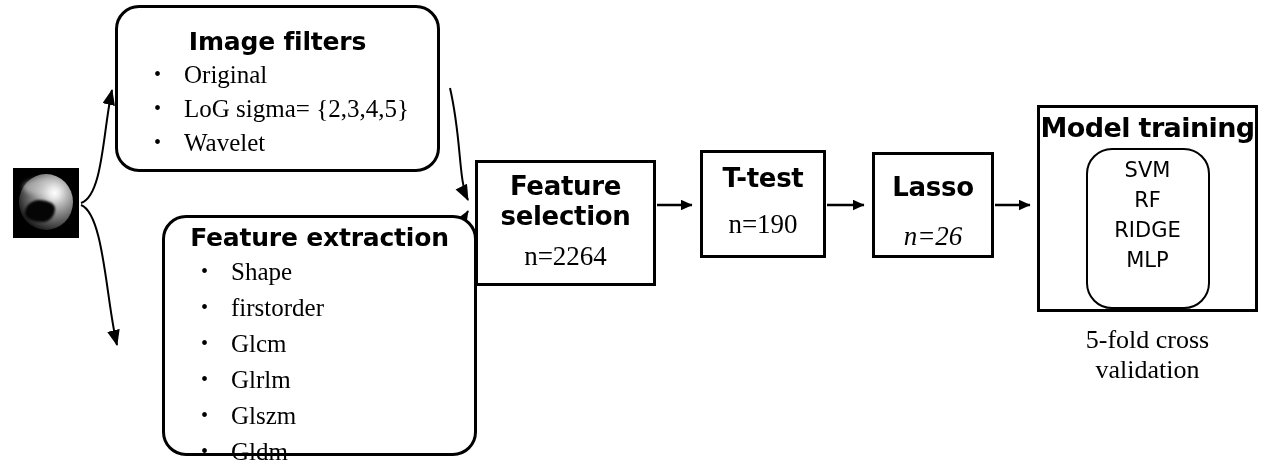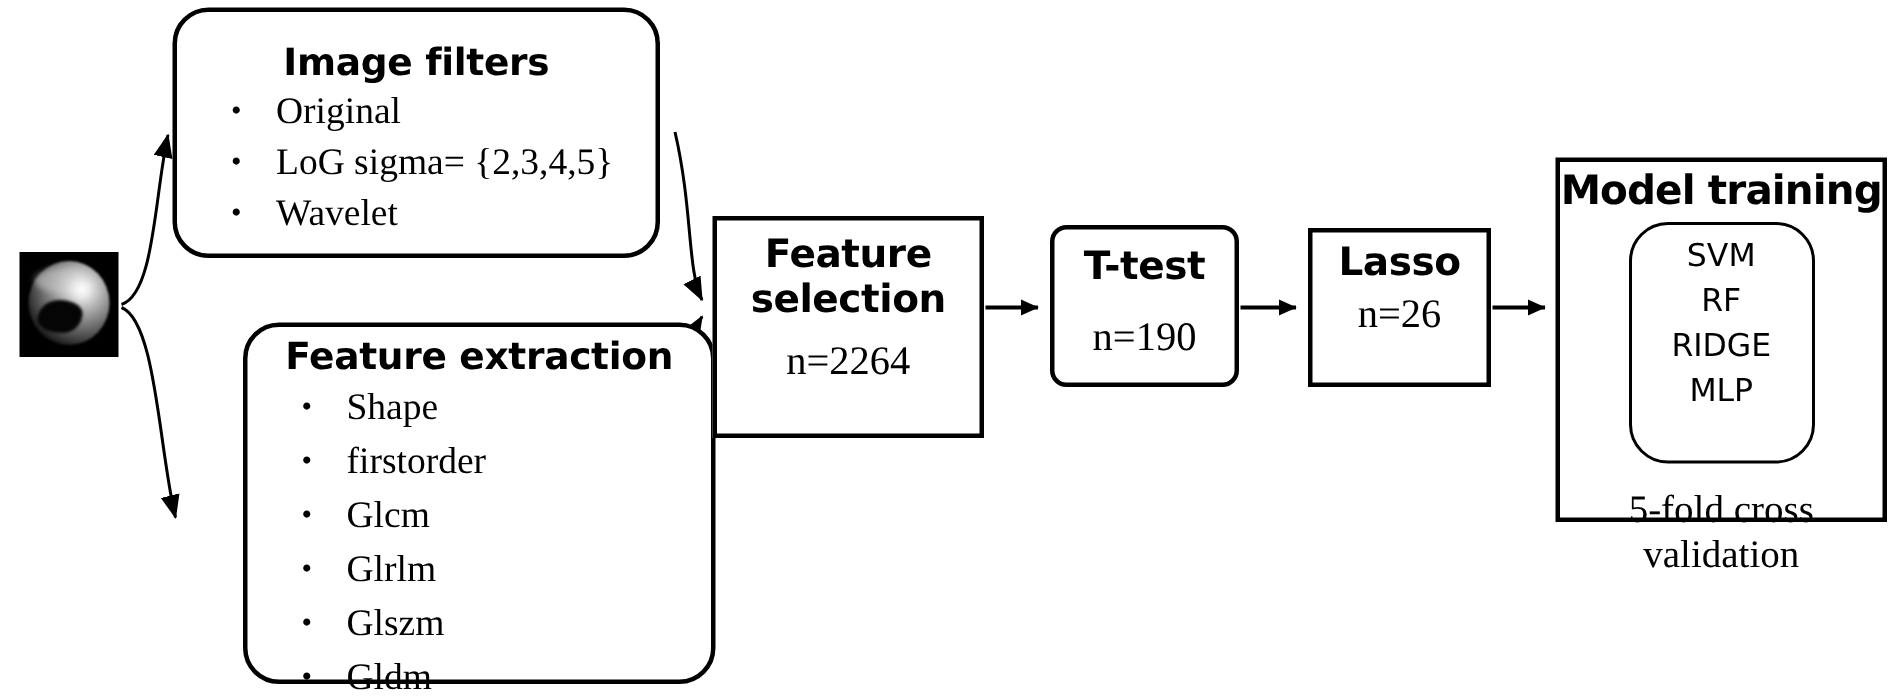--- a/index.html
+++ b/index.html
@@ -134,50 +134,49 @@
     color: #000;
     letter-spacing: -0.3px;
   }
   .rect-count {
     font-family: "Liberation Serif", serif;
     font-size: 27px;
     color: #000;
   }
   #box-feature-selection {
     left: 475px;
-    top: 144px;
+    top: 160px;
     width: 181px;
-    height: 148px;
+    height: 126px;
     padding-top: 8px;
   }
   #box-feature-selection .rect-count { margin-top: 10px; }
   #box-ttest {
     left: 700px;
     top: 150px;
     width: 126px;
     height: 108px;
     padding-top: 10px;
-    border-radius: 11px;
   }
   #box-ttest .rect-count { margin-top: 16px; }
   #box-lasso {
     left: 872px;
     top: 152px;
     width: 122px;
     height: 106px;
-    padding-top: 5px;
-  }
-  #box-lasso .rect-count { margin-top: 4px; }
+    padding-top: 17px;
+  }
+  #box-lasso .rect-count { margin-top: 19px; font-style: italic; }
 
   
   #box-model-training {
     left: 1037px;
     top: 105px;
     width: 221px;
-    height: 243px;
+    height: 207px;
     border: 3px solid #000000;
     background: #ffffff;
     box-sizing: border-box;
   }
   #model-training-title {
     font-family: "DejaVu Sans", sans-serif;
     font-weight: bold;
     font-size: 27px;
     text-align: center;
     color: #000;

